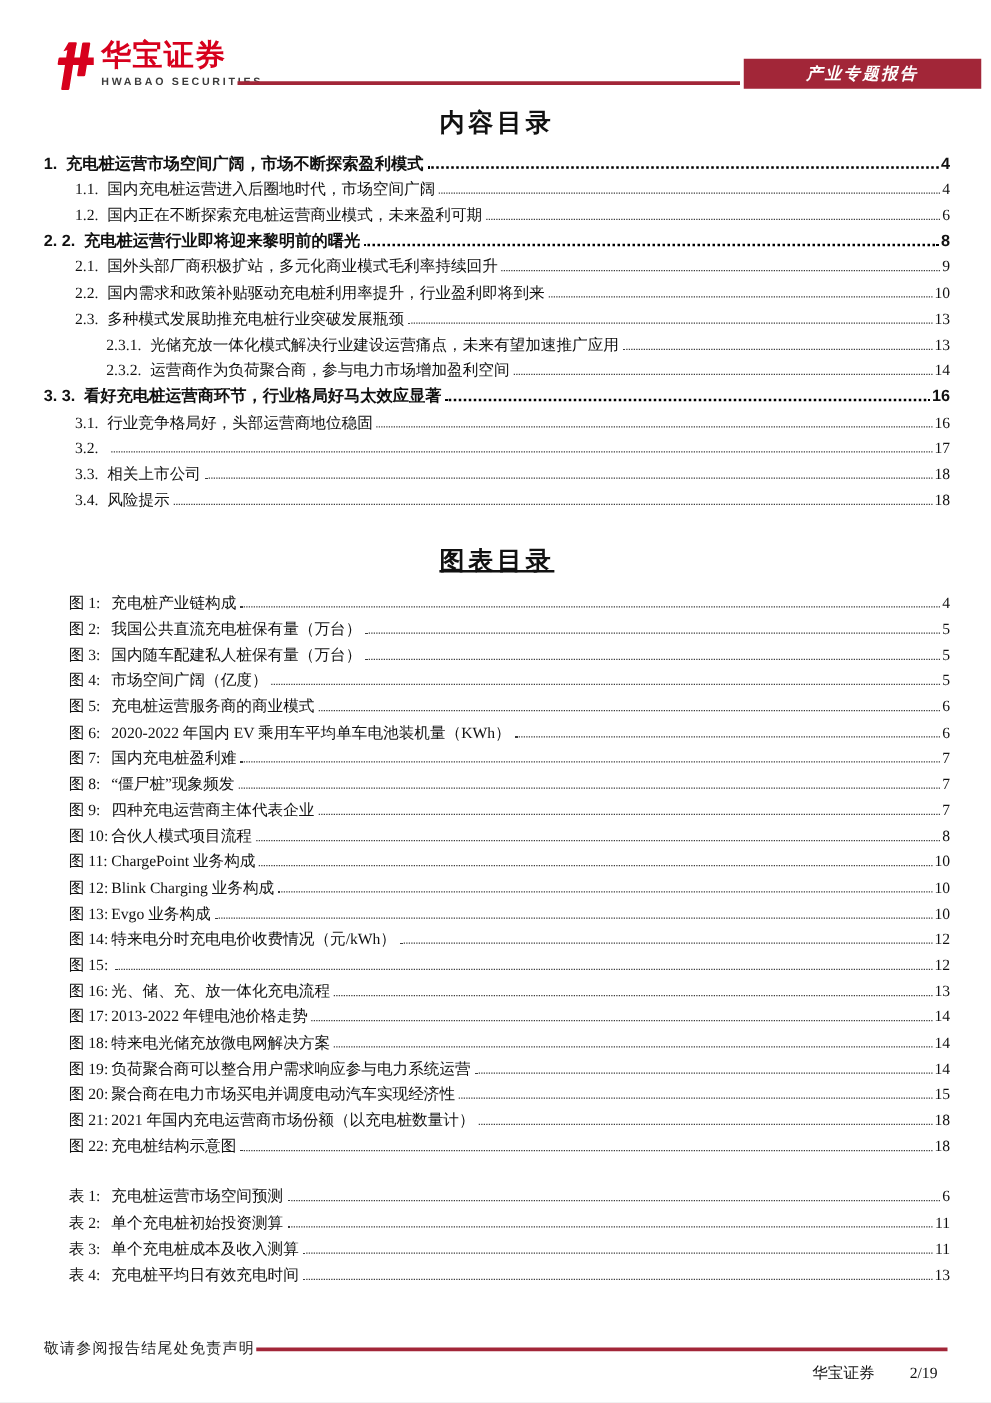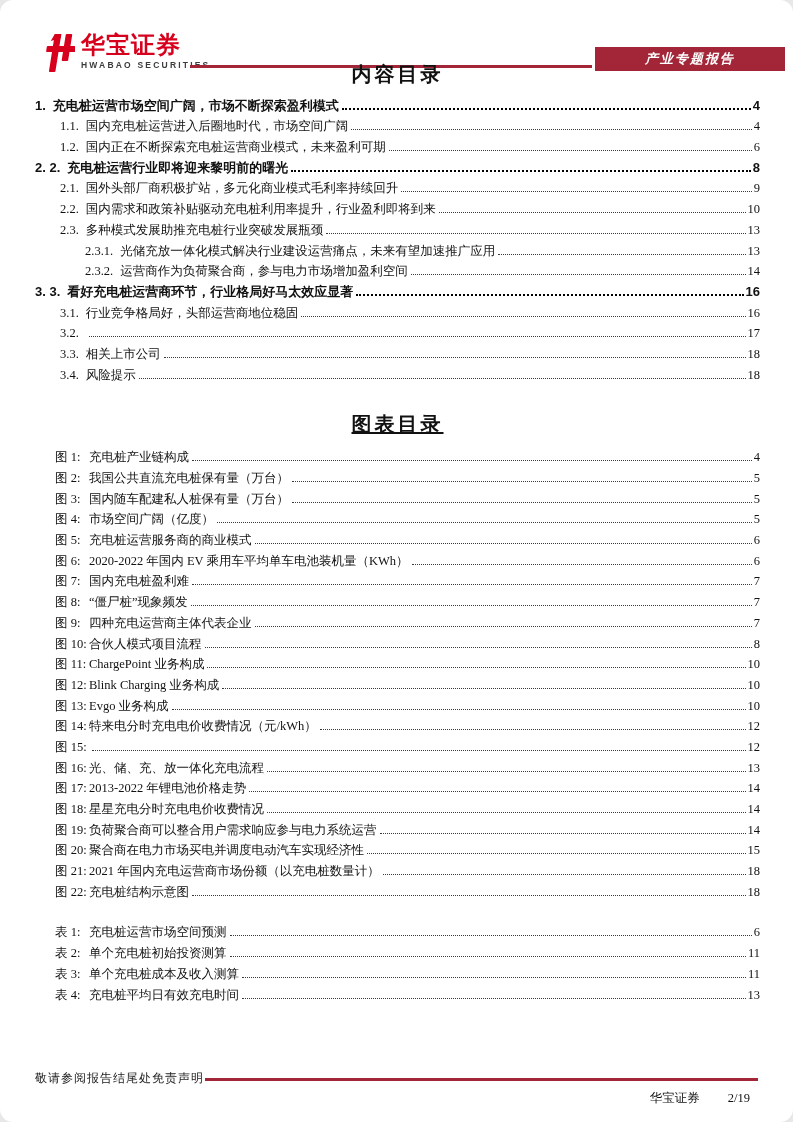--- a/index.html
+++ b/index.html
@@ -1,36 +1,35 @@
 <!DOCTYPE html>
 <html><head>
 <meta charset="utf-8">
 <style>
   html,body{margin:0;padding:0;background:#e8e8e8;}
   .page{
     position:relative;width:793px;height:1122px;margin:0 auto;
     background:#ffffff;overflow:hidden;color:#111;
     font-family:"Liberation Serif","DejaVu Serif",serif;
-    border-radius:13px;
   }
   
   .hdr-logo{position:absolute;left:45px;top:33px;display:flex;align-items:flex-start;}
   .hdr-logo svg{display:block;margin-right:6px;}
   .logo-zh{font-family:"Liberation Sans","DejaVu Sans",sans-serif;font-weight:bold;
     font-size:24px;line-height:24px;color:#d7001d;letter-spacing:1px;}
   .logo-en{font-family:"Liberation Sans","DejaVu Sans",sans-serif;font-weight:bold;
     font-size:8.5px;letter-spacing:2.2px;color:#3c3c3c;margin-top:3px;}
   .hdr-rule{position:absolute;left:190px;top:65px;width:402px;height:3px;background:#a22638;}
   .hdr-badge{position:absolute;left:595px;top:47px;width:190px;height:24px;background:#a22638;
     display:flex;align-items:center;justify-content:center;
     color:#fff;font-size:13px;font-weight:bold;font-style:italic;letter-spacing:2px;}
   
   main{position:absolute;left:35px;right:33px;top:0;}
   .sec-title{text-align:center;font-size:20px;font-weight:bold;letter-spacing:3px;margin:0;}
-  #contents-title{margin-top:63px;line-height:22px;}
+  #contents-title{margin-top:88px;line-height:22px;}
   #figures-title{margin-top:30px;line-height:22px;text-decoration:underline;}
   .list{margin-top:8px;}
   #fig-list{margin-top:10px;}
   .blank-gap{height:20px;}
   .row{display:flex;align-items:flex-end;height:20.7px;font-size:12.5px;line-height:16px;}
   .row .num{margin-right:7px;white-space:nowrap;}
   .row .ttl{white-space:nowrap;}
   .lead{flex:1;border-bottom:1.5px dotted #3a3a3a;margin:0 2px 4px 3px;min-width:12px;}
   .pgn{white-space:nowrap;text-align:right;}
   .row.bold{font-weight:bold;font-size:13px;
@@ -255,21 +254,21 @@
           <span class="pgn">13</span>
         </div>
         <div class="row fig-row">
           <span class="fig-label">图 17:</span>
           <span class="ttl">2013-2022 年锂电池价格走势</span>
           <span class="lead"></span>
           <span class="pgn">14</span>
         </div>
         <div class="row fig-row">
           <span class="fig-label">图 18:</span>
-          <span class="ttl">星星充电分时充电电价收费情况</span>
+          <span class="ttl">特来电光储充放微电网解决方案</span>
           <span class="lead"></span>
           <span class="pgn">14</span>
         </div>
         <div class="row fig-row">
           <span class="fig-label">图 19:</span>
           <span class="ttl">负荷聚合商可以整合用户需求响应参与电力系统运营</span>
           <span class="lead"></span>
           <span class="pgn">14</span>
         </div>
         <div class="row fig-row">

